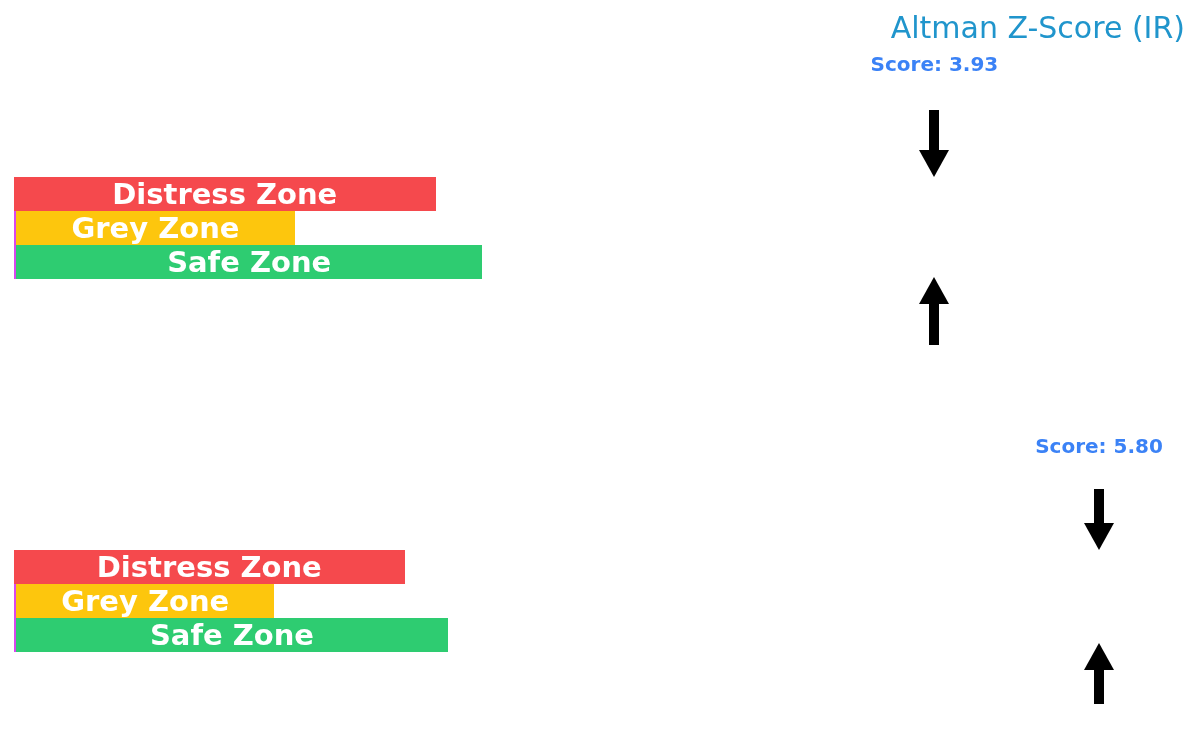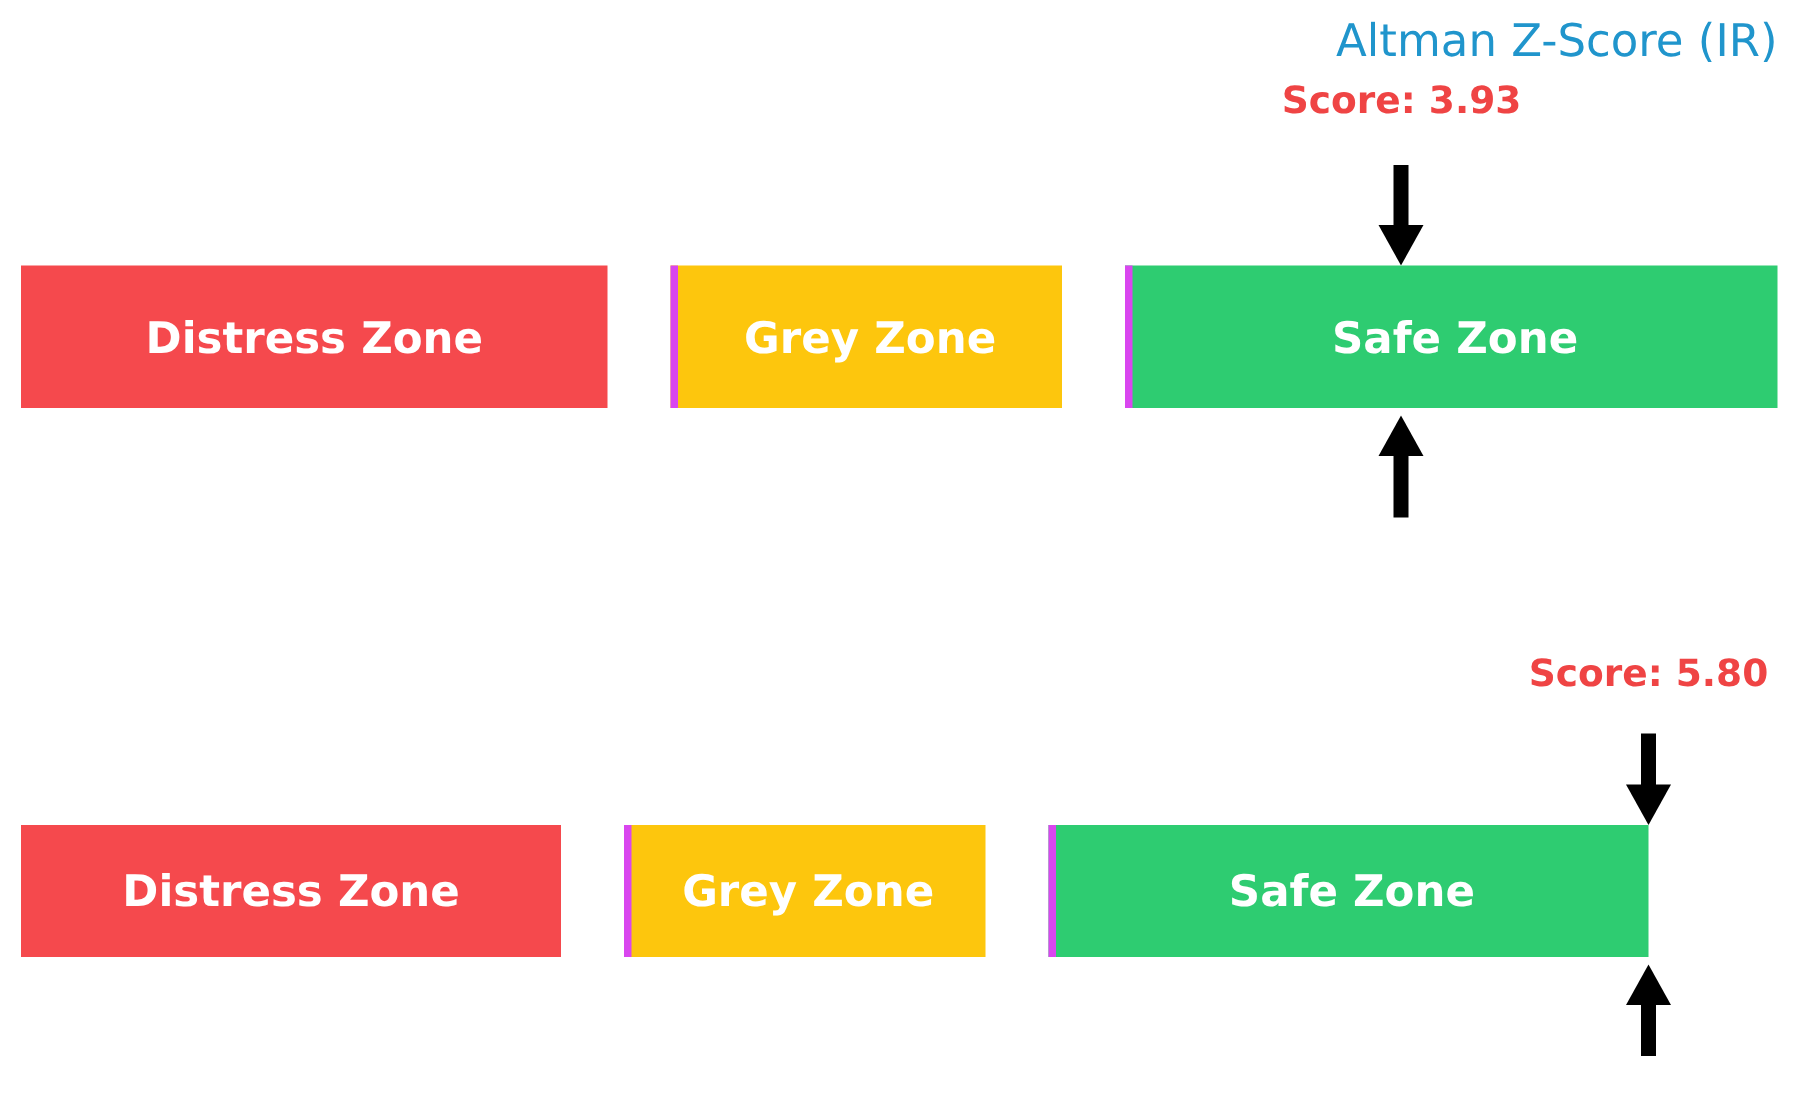--- a/index.html
+++ b/index.html
@@ -22,38 +22,37 @@
     font-weight: 400;
     letter-spacing: 0px;
   }
   .score-wrap, .arrow-wrap, .zone-bar {
     position: absolute;
   }
   .score-label {
     position: absolute;
     transform: translateX(-50%);
     white-space: nowrap;
-    font-size: 25px;
+    font-size: 20px;
     font-weight: bold;
-    color: #ef4444;
+    color: #3b82f6;
   }
   .zone-bar {
     display: flex;
-    flex-direction: row;
-    gap: 42px;
+    flex-direction: column;
   }
   .zone {
     height: 100%;
     display: flex;
     align-items: center;
     justify-content: center;
     box-sizing: border-box;
   }
   .zone + .zone {
-    border-left: 5px solid #d946ef;
+    border-left: 2px solid #d946ef;
     justify-content: center;
   }
   .zone-label {
     color: #ffffff;
     font-size: 29px;
     font-weight: bold;
     white-space: nowrap;
   }
   .arrow {
     position: absolute;

